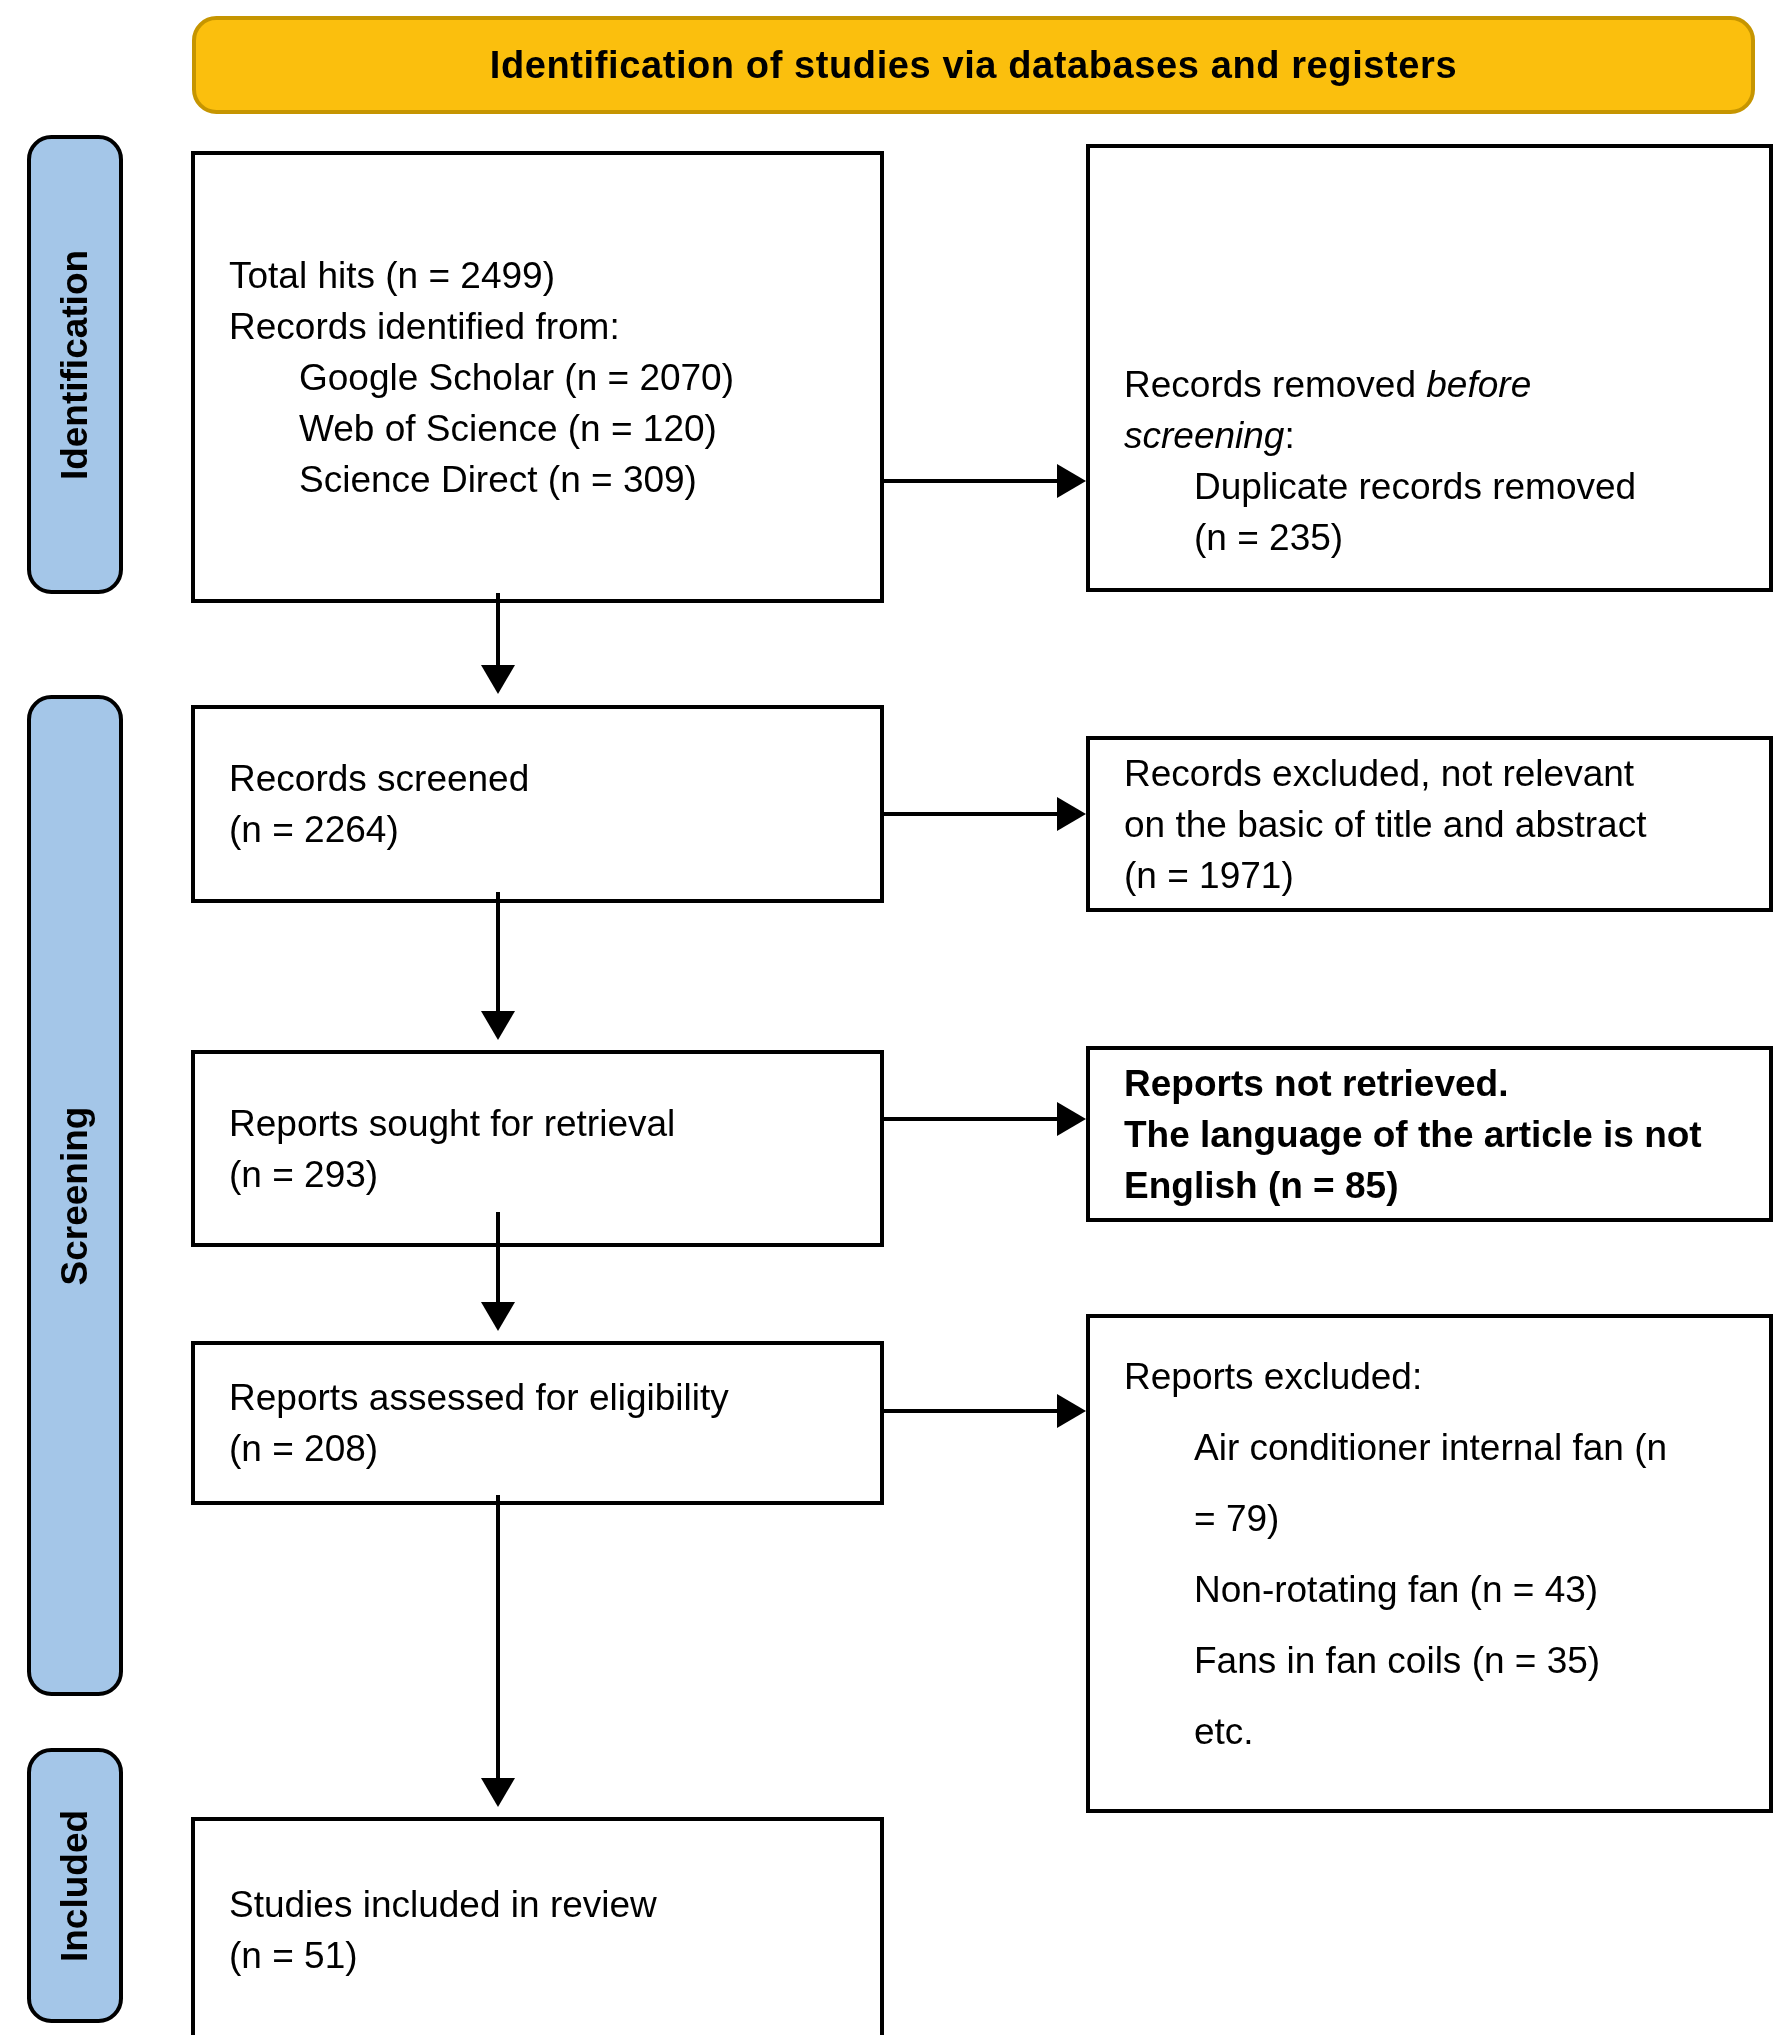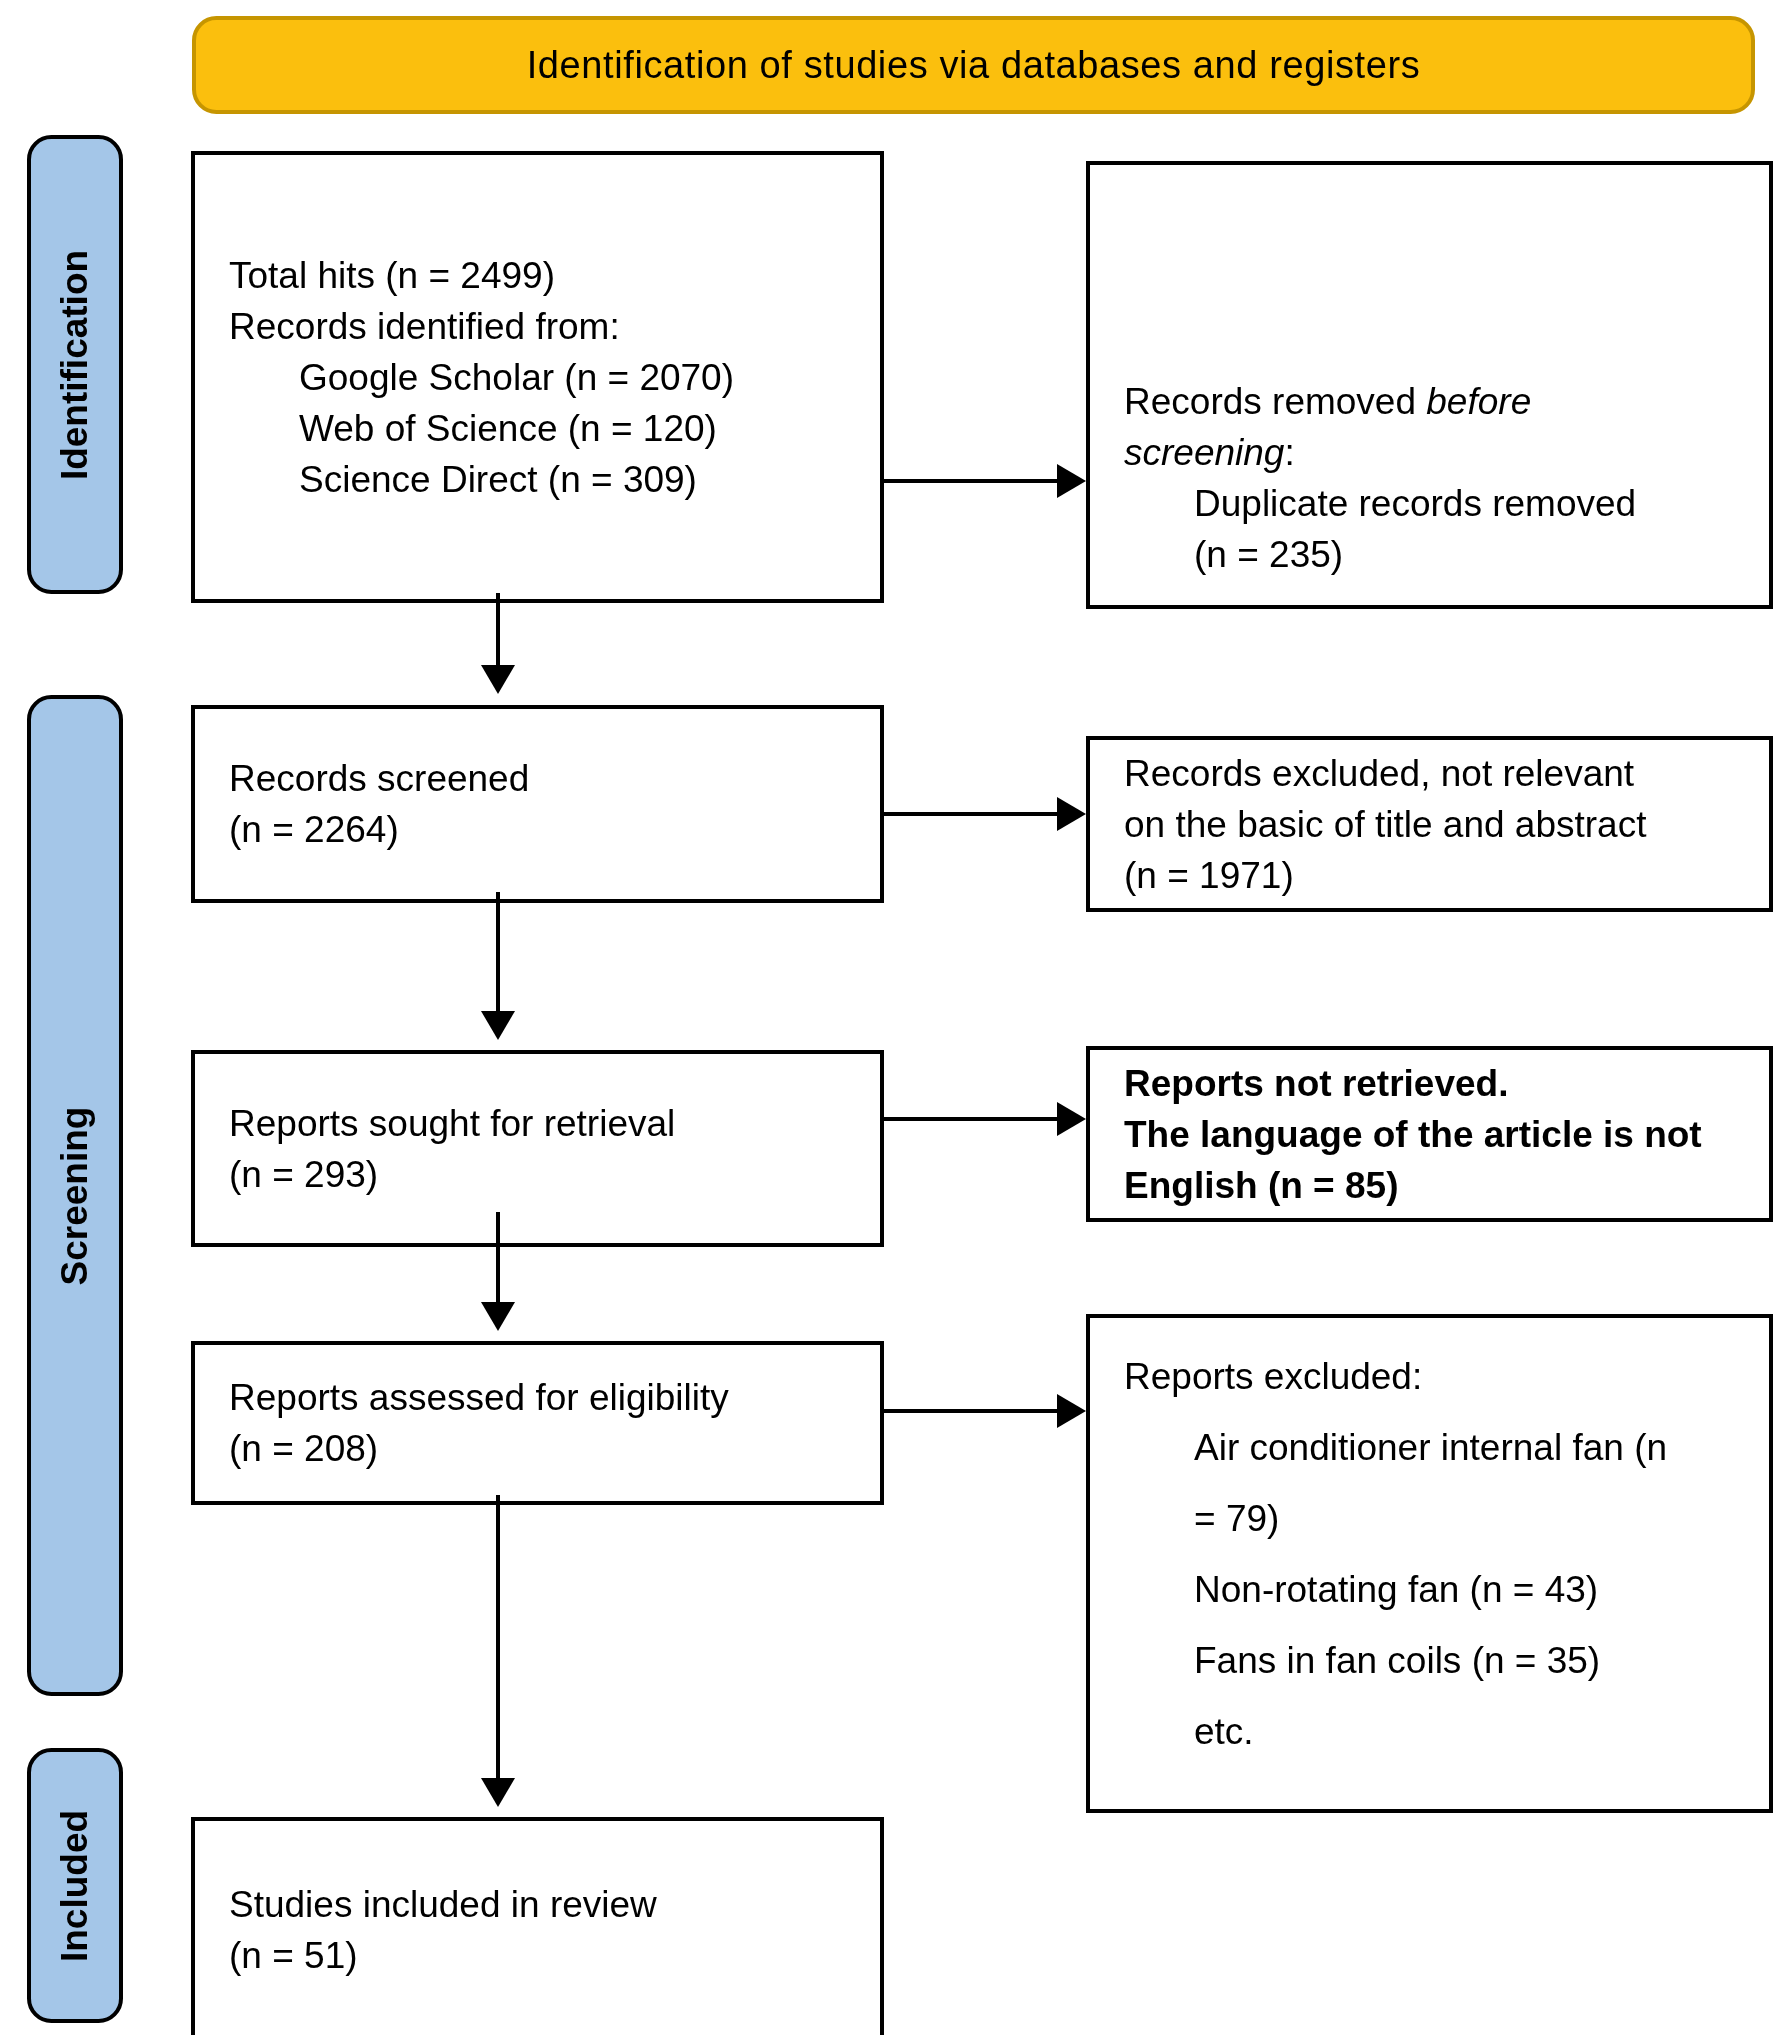--- a/index.html
+++ b/index.html
@@ -14,21 +14,21 @@
   }
 
   
   .header-banner {
     position: absolute;
     left: 192px; top: 16.3px;
     width: 1563px; height: 98px;
     box-sizing: border-box;
     border-radius: 24.4px;
     display: flex; align-items: center; justify-content: center;
-    font-weight: normal;
+    font-weight: bold;
     font-size: 38px;
     letter-spacing: 0.6px;
   }
 
   
   .stage-bar {
     position: absolute;
     left: 27px; width: 96px;
     box-sizing: border-box;
     border: 4.1px solid #000000;
@@ -124,21 +124,21 @@
     </div>
   <div class="flow-box left-col" style="top:1331px; height:164px;">
       <div class="line"><span>Reports assessed for eligibility</span></div>
       <div class="line"><span>(n = 208)</span></div>
     </div>
   <div class="flow-box left-col" style="top:1807px; height:225px;">
       <div class="line"><span>Studies included in review</span></div>
       <div class="line"><span>(n = 51)</span></div>
     </div>
 
-  <div class="flow-box right-col pad-r1" style="top:151px; height:448px;">
+  <div class="flow-box right-col pad-r1" style="top:134px; height:448px;">
       <div class="line"><span>Records removed </span><span class="it">before</span></div>
       <div class="line"><span class="it">screening</span><span>:</span></div>
       <div class="line indent"><span>Duplicate records removed</span></div>
       <div class="line indent"><span>(n = 235)</span></div>
     </div>
   <div class="flow-box right-col" style="top:726px; height:176px;">
       <div class="line"><span>Records excluded, not relevant</span></div>
       <div class="line"><span>on the basic of title and abstract</span></div>
       <div class="line"><span>(n = 1971)</span></div>
     </div>

